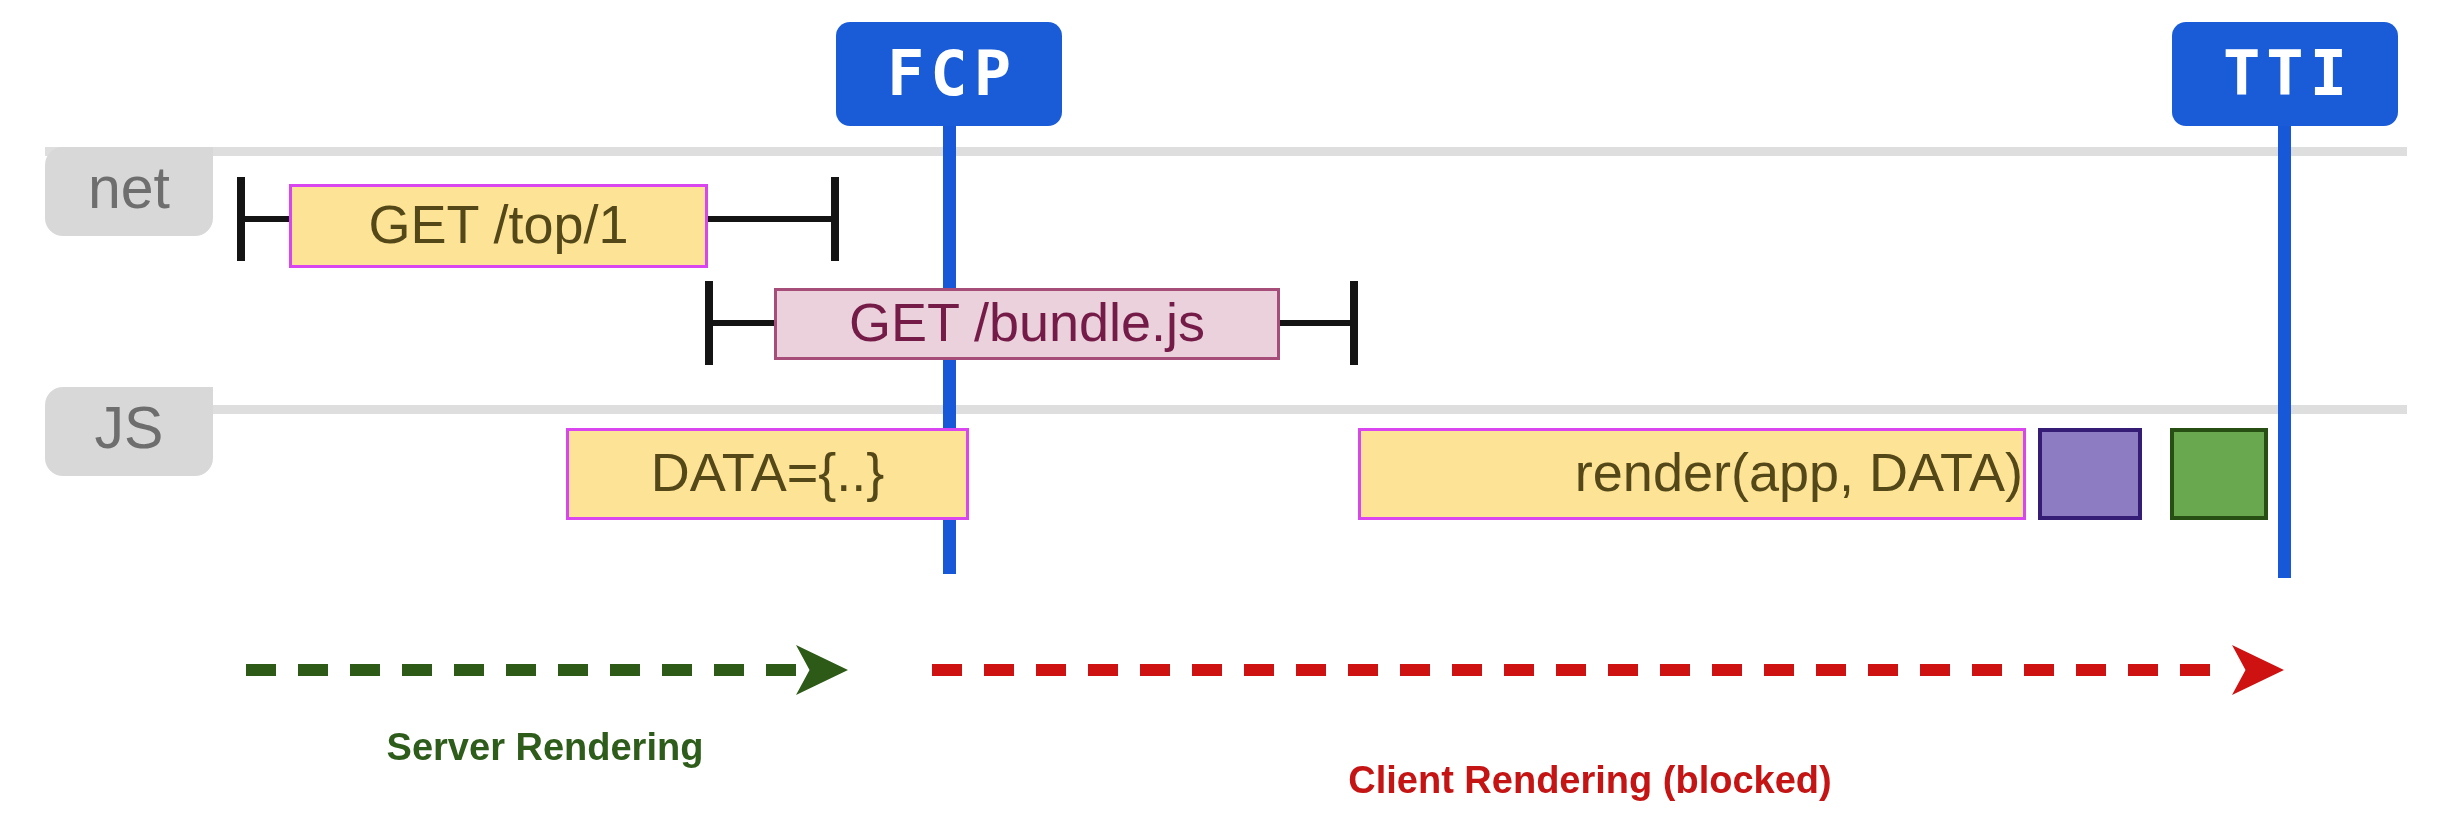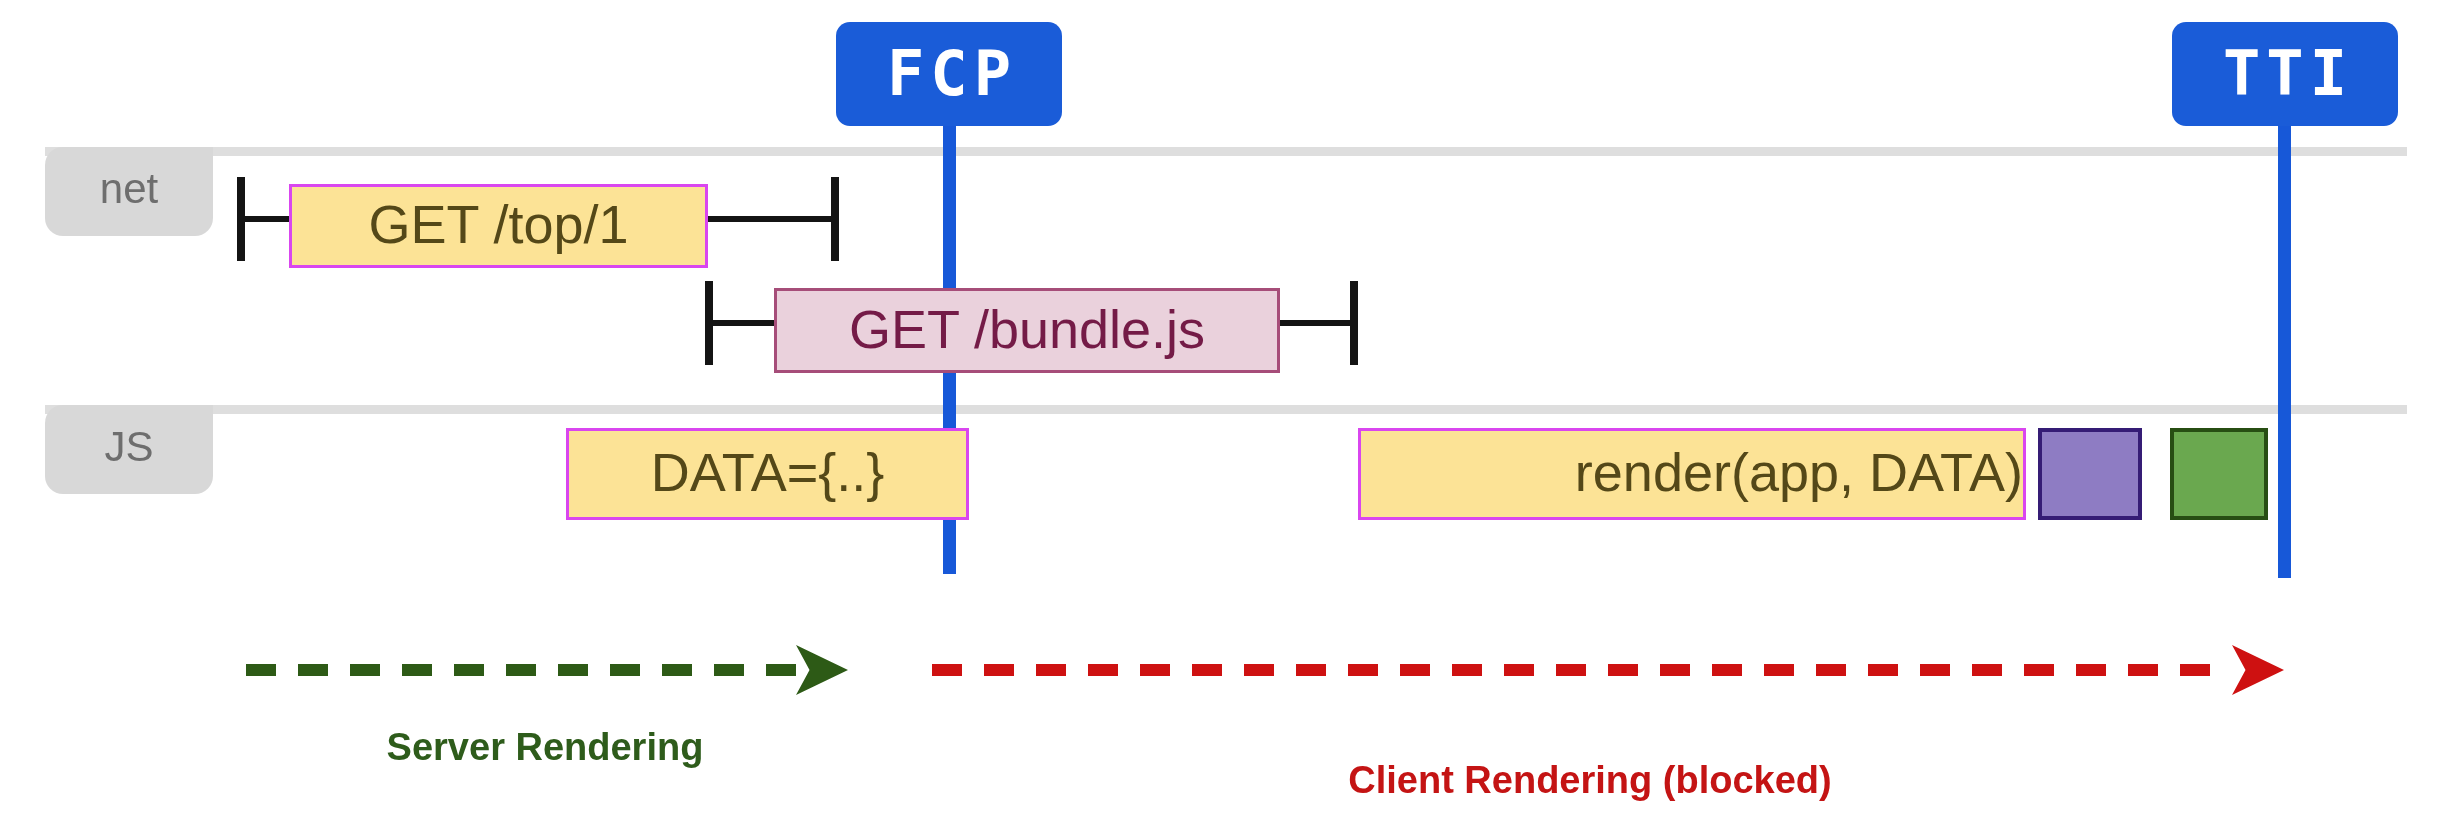--- a/index.html
+++ b/index.html
@@ -28,24 +28,24 @@
     width: 168px;
     height: 89px;
     background: #d8d8d8;
     border-radius: 18px 0 18px 18px;
     display: flex;
     align-items: center;
     justify-content: center;
     z-index: 2;
   }
   .lane-tab.net { top: 147px; }
-  .lane-tab.js  { top: 405px; }
+  .lane-tab.js  { top: 387px; }
   .lane-tab .lane-label {
     color: #6e6e6e;
-    font-size: 42px;
+    font-size: 59px;
     line-height: 1;
     padding-bottom: 6px;
   }
   
   .marker-line {
     position: absolute;
     width: 13px;
     background: #1758d8;
     z-index: 2;
   }
@@ -112,21 +112,21 @@
     background: #8e7cc3;
     border: 4px solid #351c75;
   }
   .task.green {
     background: #6aa84f;
     border: 4px solid #274e13;
   }
   .task-label { font-size: 54px; white-space: nowrap; padding-bottom: 4px; }
 
   .task.get-top    { left: 289px;  top: 184px; width: 419px; height: 84px; }
-  .task.get-bundle { left: 774px;  top: 288px; width: 506px; height: 85px; justify-content: center; }
+  .task.get-bundle { left: 774px;  top: 288px; width: 506px; height: 72px; justify-content: center; }
   .task.data       { left: 566px;  top: 428px; width: 403px; height: 92px; }
   .task.render     { left: 1358px; top: 428px; width: 668px; height: 92px; justify-content: flex-end; }
   .task.anon-purple{ left: 2038px; top: 428px; width: 104px; height: 92px; }
   .task.anon-green { left: 2170px; top: 428px; width: 98px;  height: 92px; }
 
   
   .dash-line {
     position: absolute;
     top: 664px;
     height: 12px;

